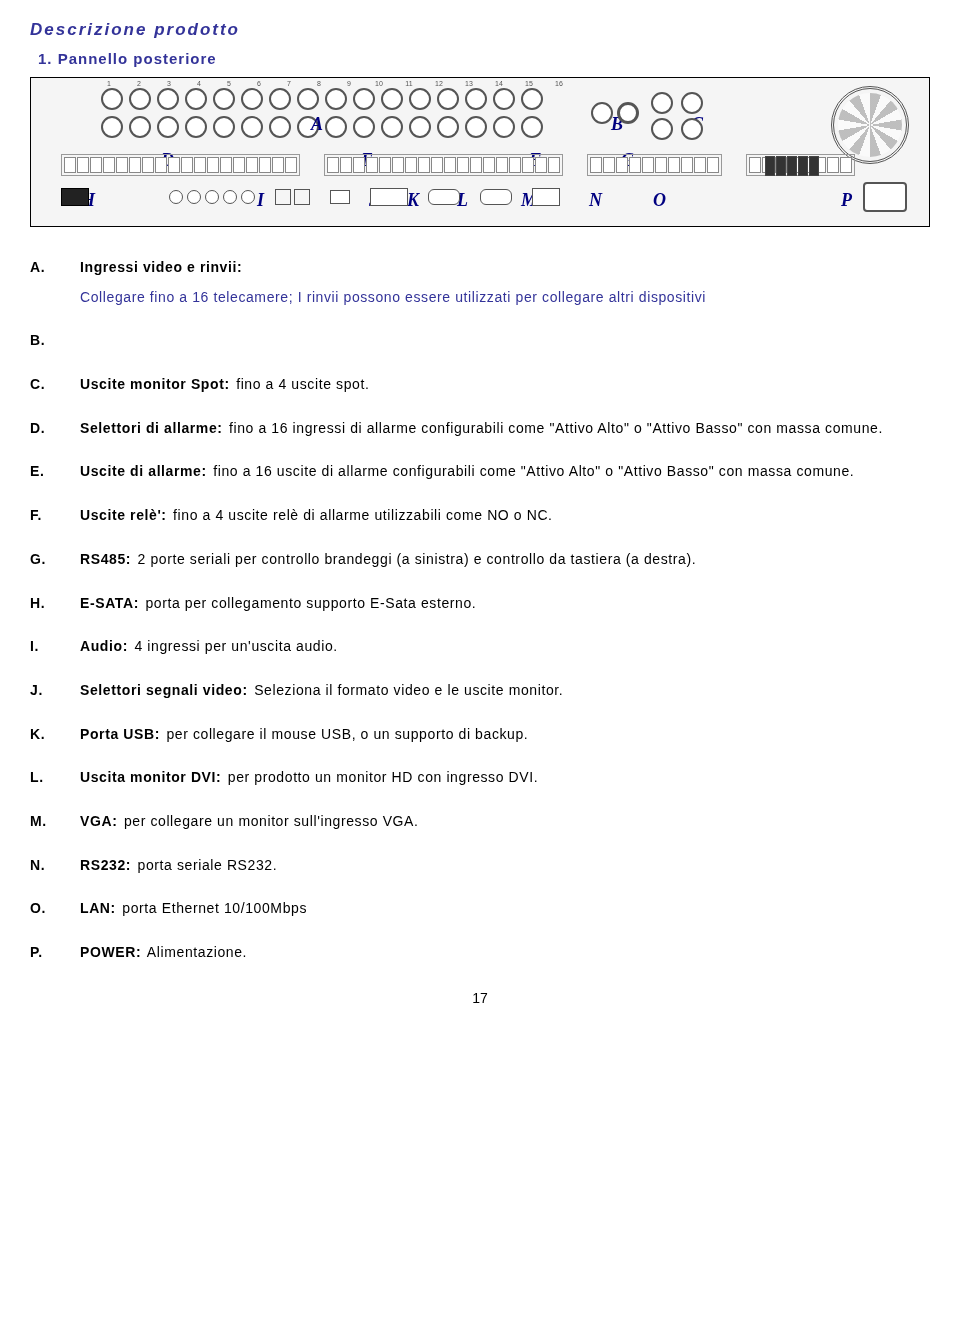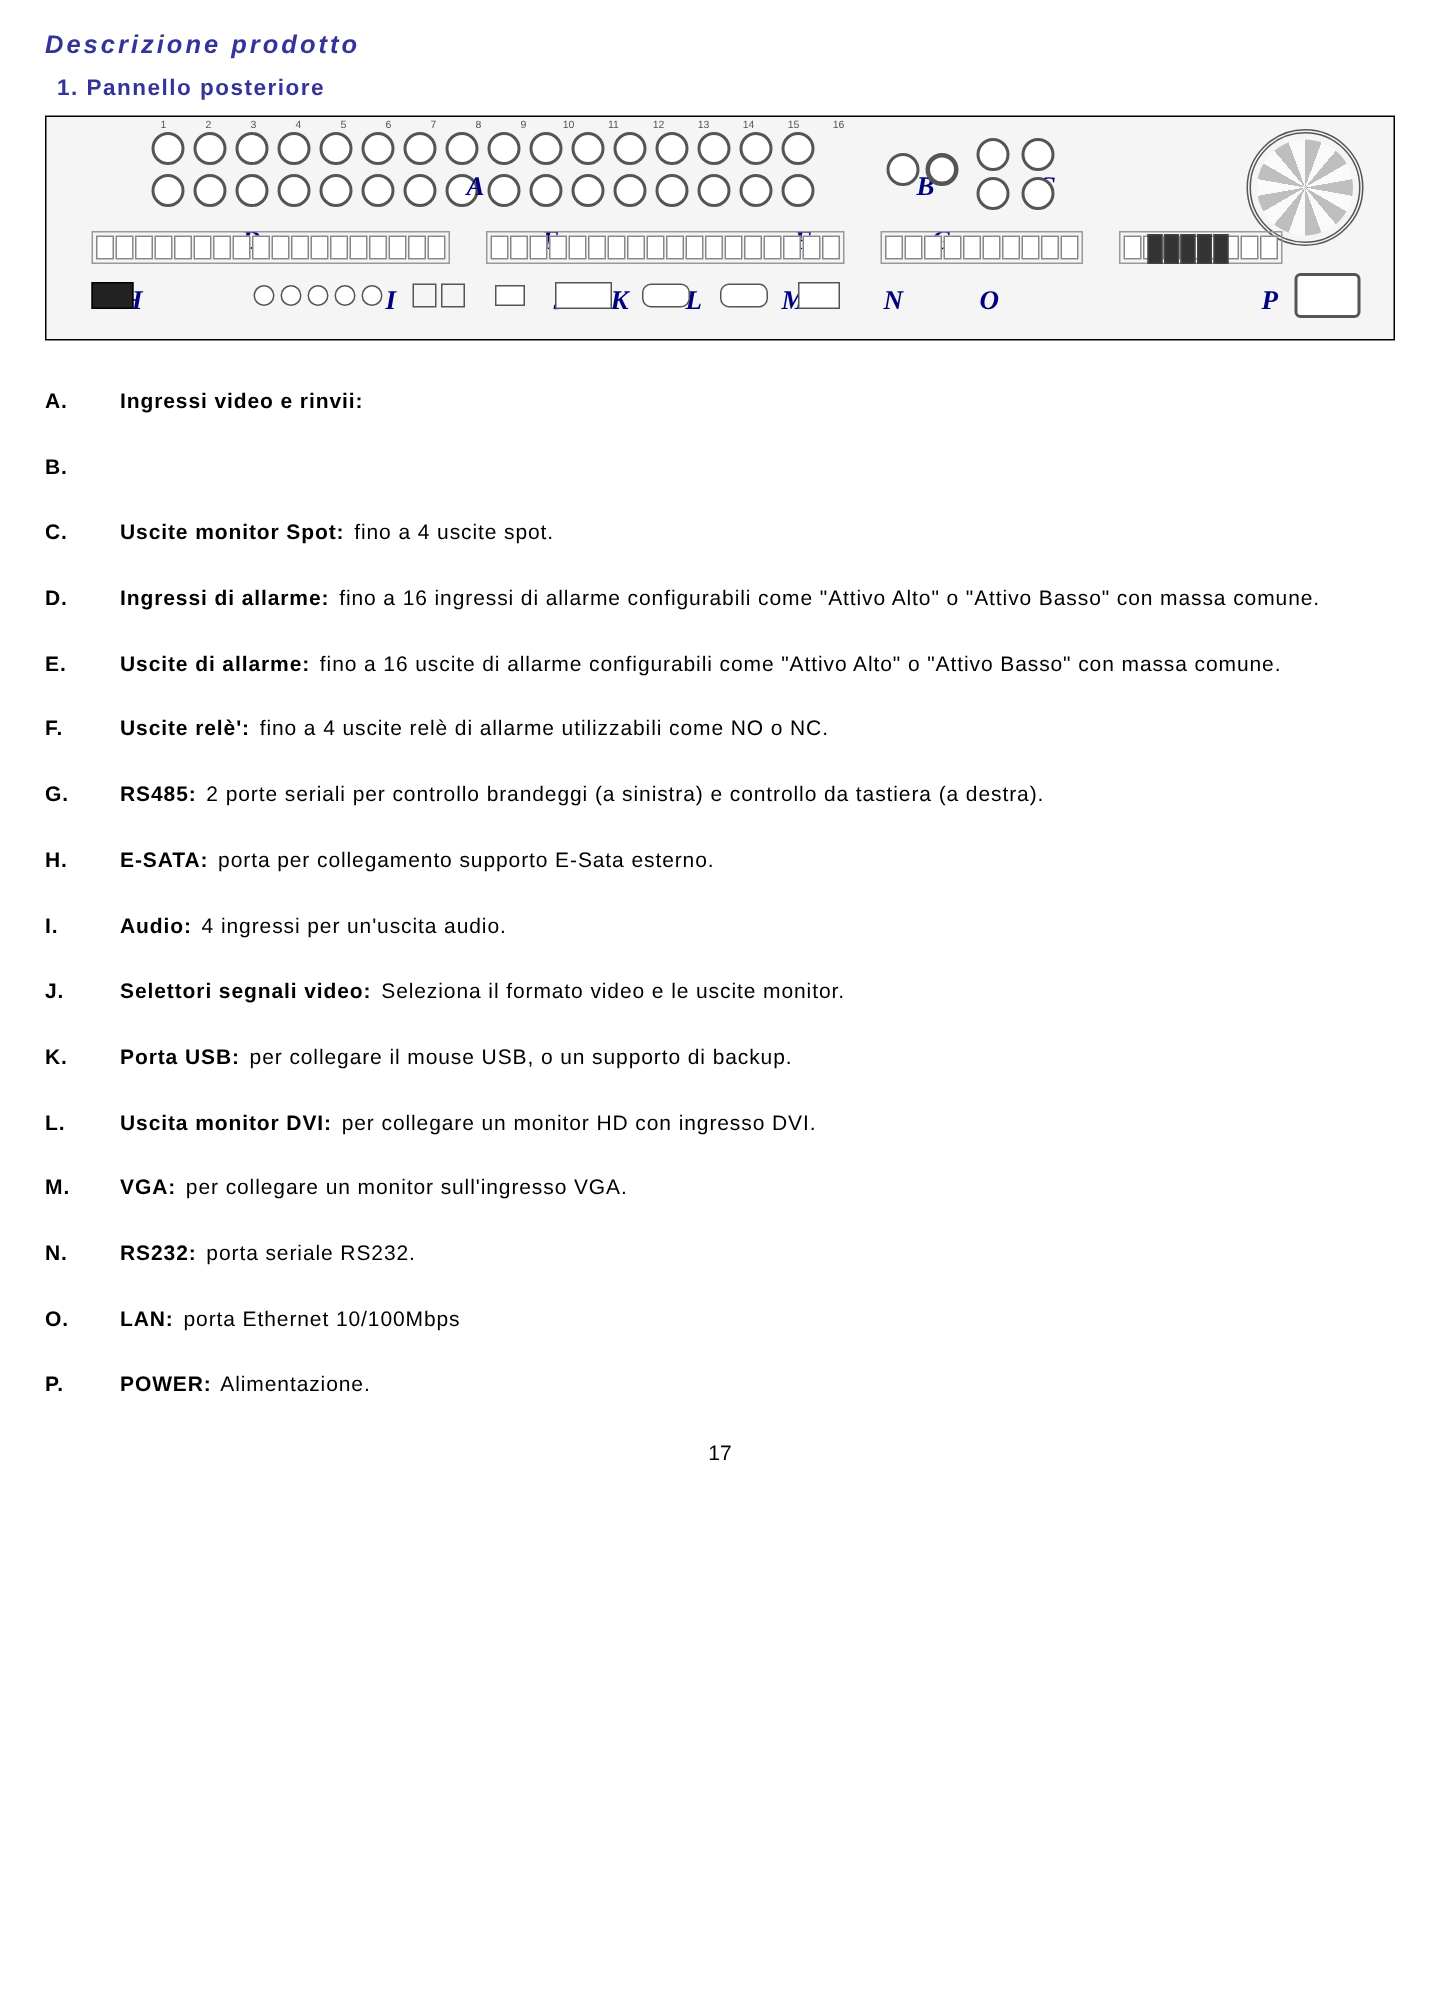--- a/index.html
+++ b/index.html
@@ -317,33 +317,33 @@
     <div class="port-db"></div>
     <div do="" class="port-rect"></div>
   </div>
 
   <div class="powerplug"></div>
 </div>
 
 <div class="item-list" id="defs">
     <div class="item">
       <div class="item-letter">A.</div>
-      <div class="item-body"><span class="item-title">Ingressi video e rinvii:</span></div>
+      <div class="item-body"><span class="item-title">Ingressi video e rinvii:</span><span class="item-desc" style="color: rgb(51, 51, 153);">Collegare fino a 16 telecamere; I rinvii possono essere utilizzati per collegare altri dispositivi</span></div>
     </div>
     <div class="item">
       <div class="item-letter">B.</div>
       <div class="item-body"></div>
     </div>
     <div class="item item-inline">
       <div class="item-letter">C.</div>
       <div class="item-body"><span class="item-title">Uscite monitor Spot:</span><span class="item-desc"> fino a 4 uscite spot.</span></div>
     </div>
     <div class="item item-inline">
       <div class="item-letter">D.</div>
-      <div class="item-body"><span class="item-title">Ingressi di allarme:</span><span class="item-desc"> fino a 16 ingressi di allarme configurabili come "Attivo Alto" o "Attivo Basso" con massa comune.</span></div>
+      <div class="item-body"><span class="item-title">Selettori di allarme:</span><span class="item-desc"> fino a 16 ingressi di allarme configurabili come "Attivo Alto" o "Attivo Basso" con massa comune.</span></div>
     </div>
     <div class="item item-inline">
       <div class="item-letter">E.</div>
       <div class="item-body"><span class="item-title">Uscite di allarme:</span><span class="item-desc"> fino a 16 uscite di allarme configurabili come "Attivo Alto" o "Attivo Basso" con massa comune.</span></div>
     </div>
     <div class="item item-inline">
       <div class="item-letter">F.</div>
       <div class="item-body"><span class="item-title">Uscite relè':</span><span class="item-desc"> fino a 4 uscite relè di allarme utilizzabili come NO o NC.</span></div>
     </div>
     <div class="item item-inline">
@@ -361,21 +361,21 @@
     <div class="item item-inline">
       <div class="item-letter">J.</div>
       <div class="item-body"><span class="item-title">Selettori segnali video:</span><span class="item-desc"> Seleziona il formato video e le uscite monitor.</span></div>
     </div>
     <div class="item item-inline">
       <div class="item-letter">K.</div>
       <div class="item-body"><span class="item-title">Porta USB:</span><span class="item-desc"> per collegare il mouse USB, o un supporto di backup.</span></div>
     </div>
     <div class="item item-inline">
       <div class="item-letter">L.</div>
-      <div class="item-body"><span class="item-title">Uscita monitor DVI:</span><span class="item-desc"> per collegare un monitor HD con ingresso DVI.</span></div>
+      <div class="item-body"><span class="item-title">Uscita monitor DVI:</span><span class="item-desc"> per prodotto un monitor HD con ingresso DVI.</span></div>
     </div>
     <div class="item item-inline">
       <div class="item-letter">M.</div>
       <div class="item-body"><span class="item-title">VGA:</span><span class="item-desc"> per collegare un monitor sull'ingresso VGA.</span></div>
     </div>
     <div class="item item-inline">
       <div class="item-letter">N.</div>
       <div class="item-body"><span class="item-title">RS232:</span><span class="item-desc"> porta seriale RS232.</span></div>
     </div>
     <div class="item item-inline">

